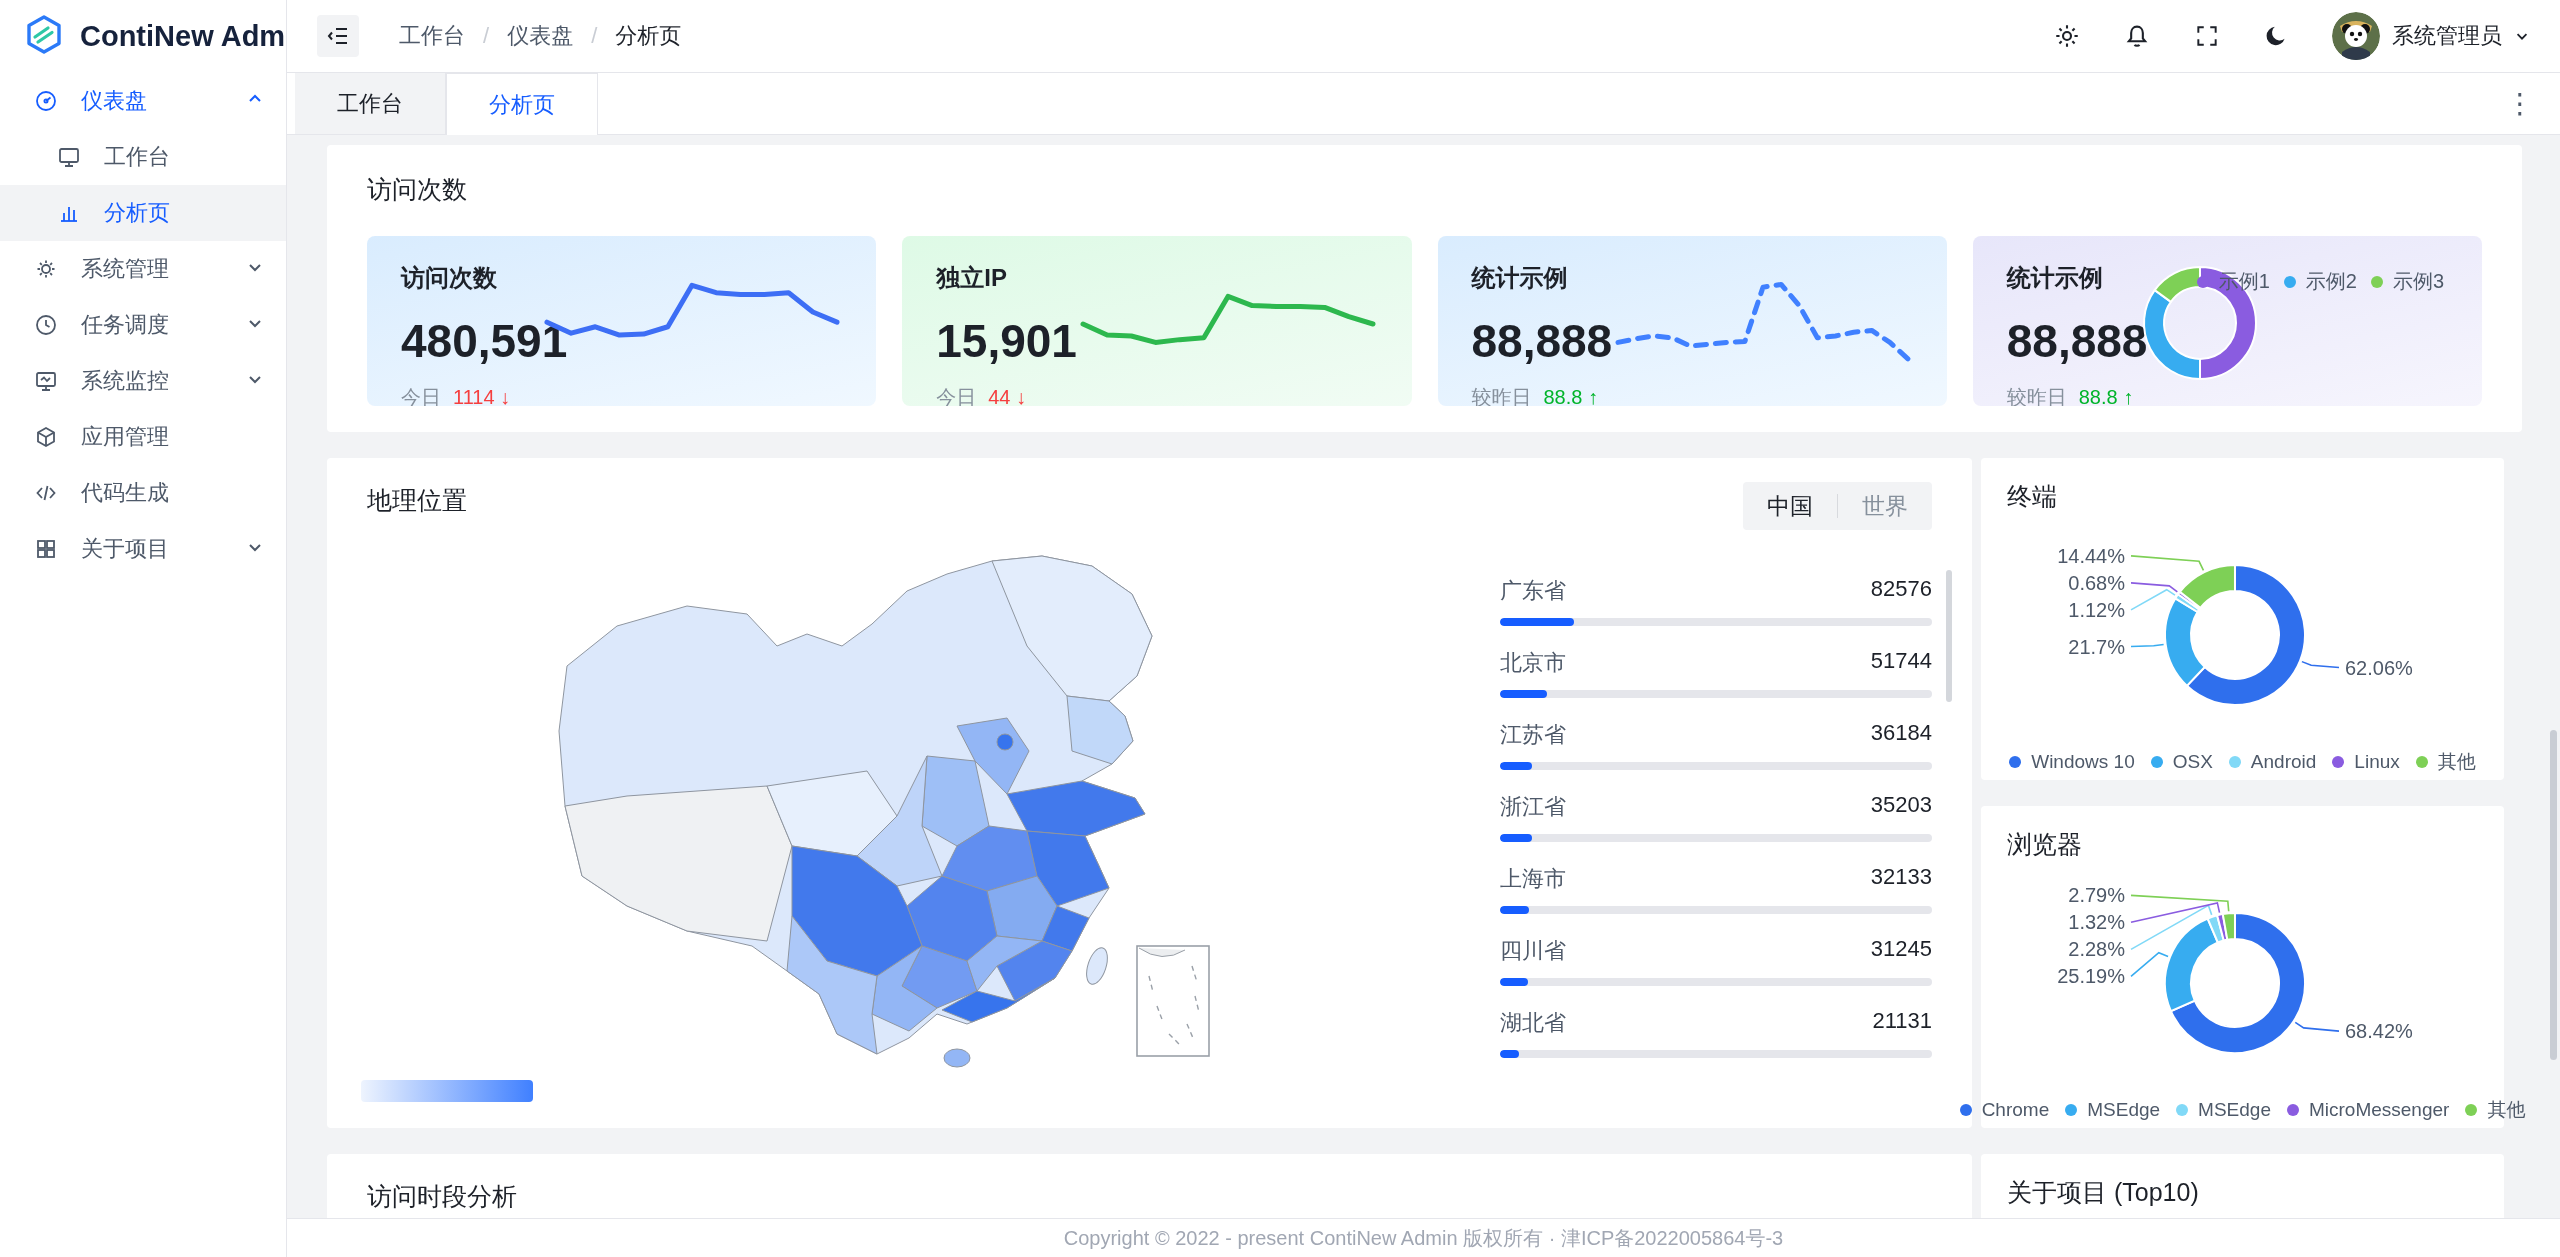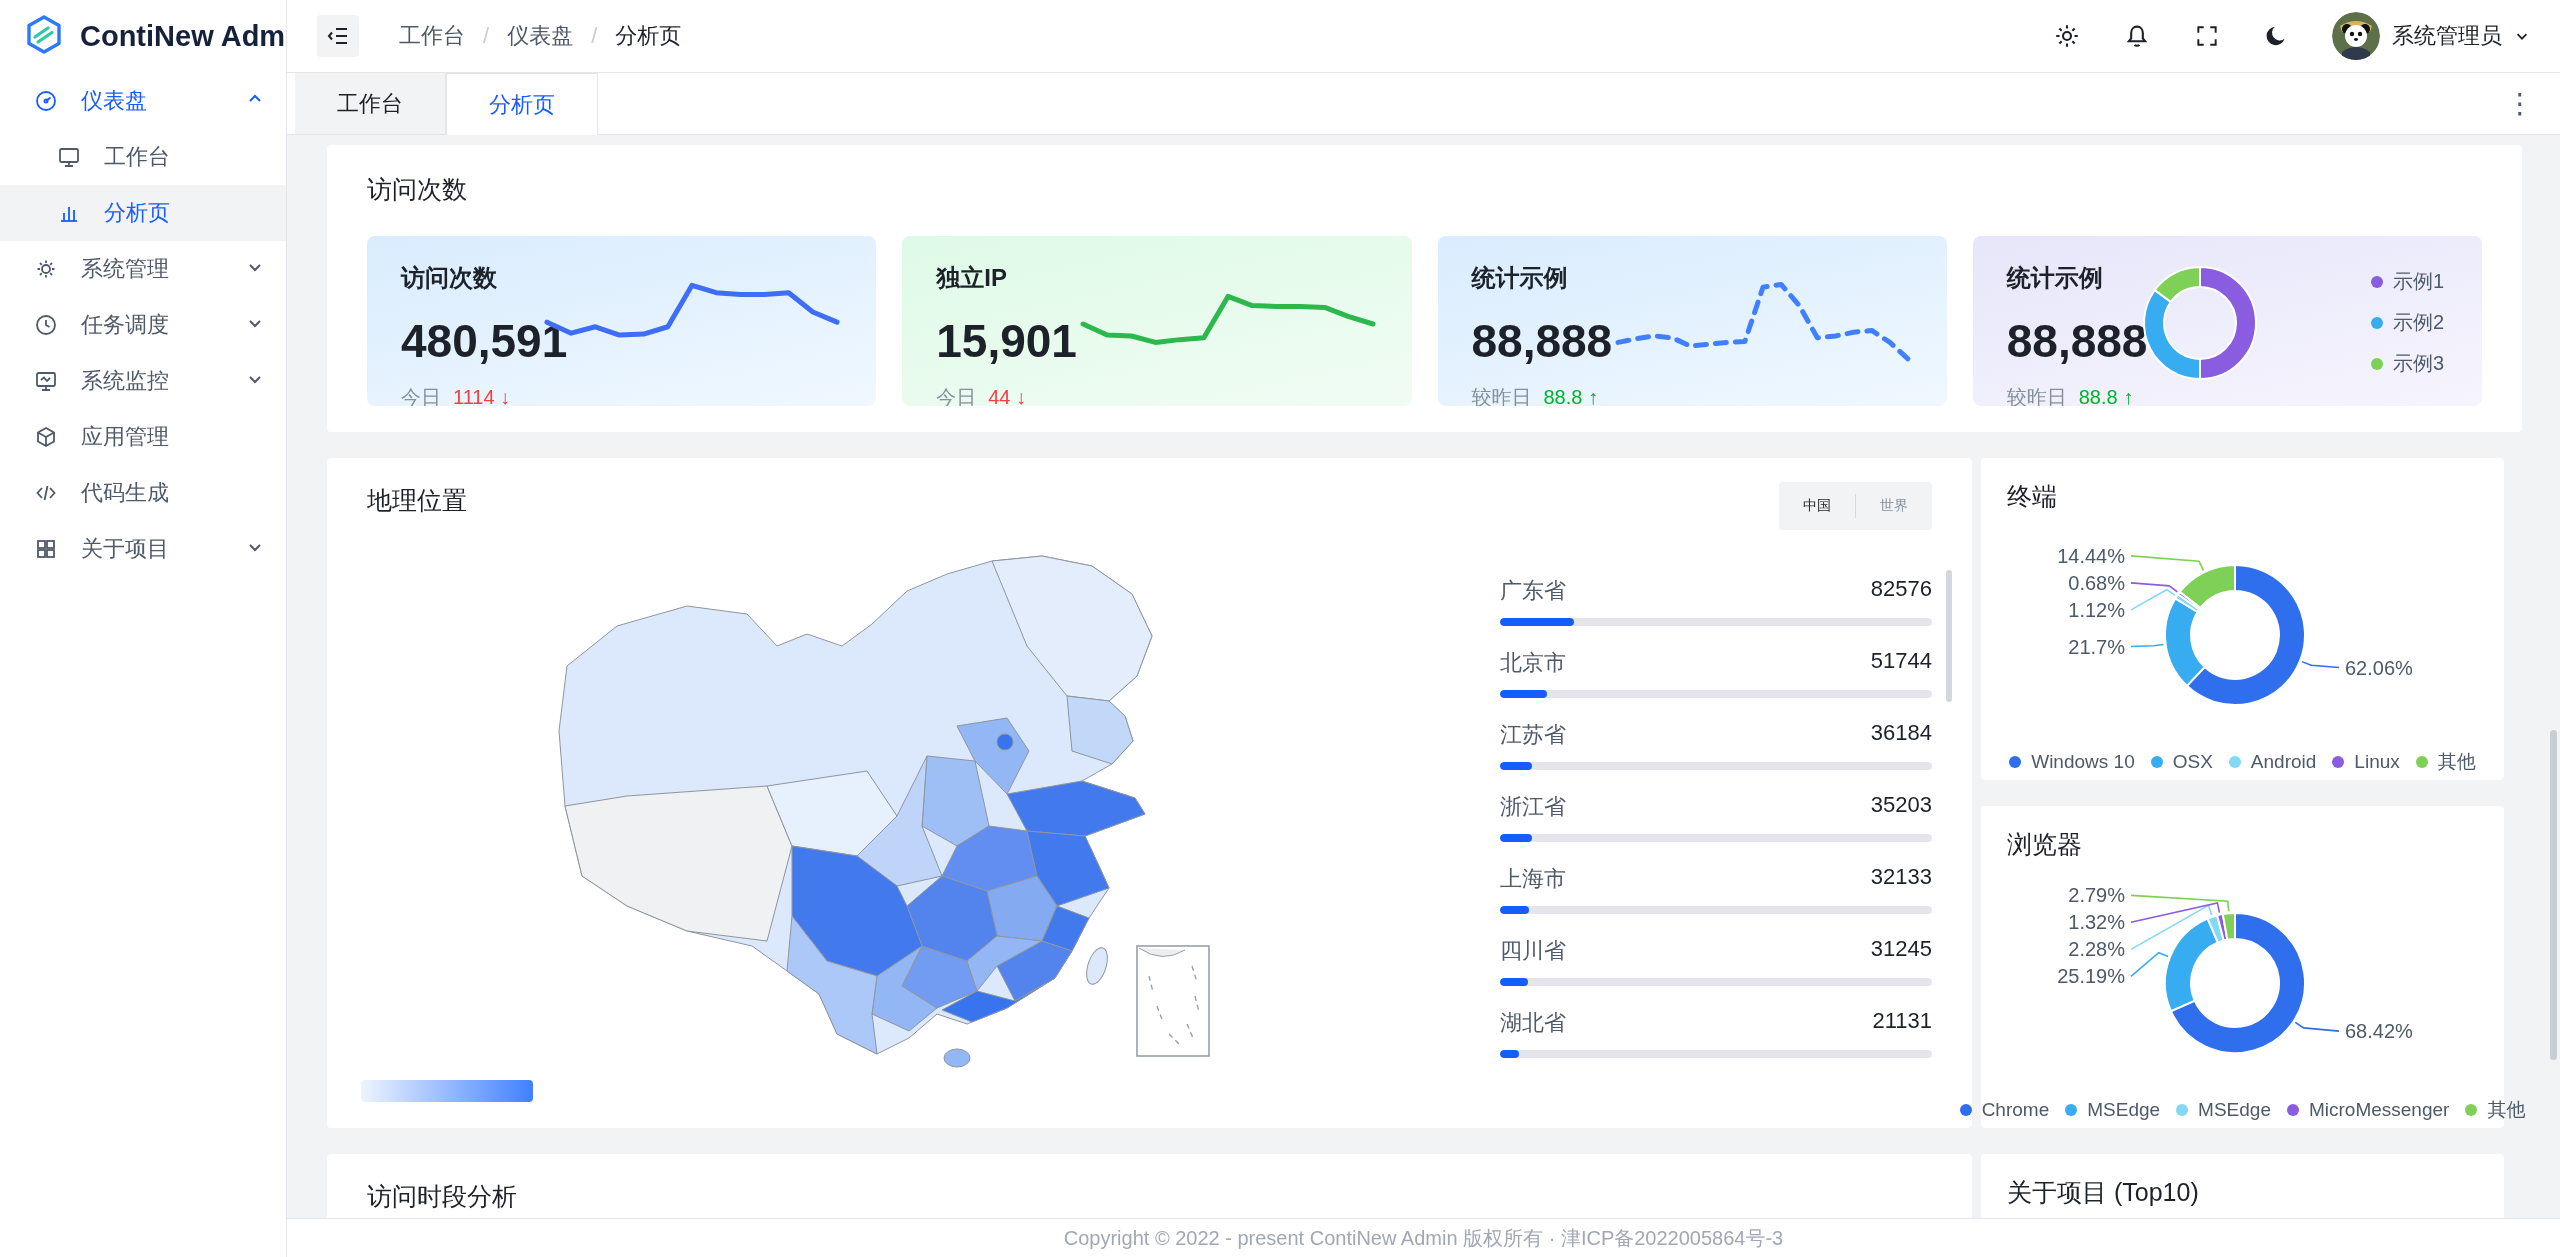--- a/index.html
+++ b/index.html
@@ -57,28 +57,28 @@
 .g-green  { background:linear-gradient(168deg,#defae6 0%,#f1fcf4 100%); }
 .g-purple { background:linear-gradient(168deg,#e7e6fa 0%,#f6f5fd 100%); }
 .stat-title { font-size:24px; font-weight:600; color:#1d2129; }
 .stat-value { font-size:46px; font-weight:600; color:#1d2129; margin-top:20px; }
 .stat-delta { margin-top:16px; font-size:20px; color:#86909c; display:flex; align-items:center; gap:12px; }
 .delta-val { font-weight:500; }
 .delta-val.down { color:#f53f3f; }
 .delta-val.up { color:#00b42a; }
 .spark { position:absolute; right:34px; top:36px; width:300px; height:104px; }
 .donut-sm { position:absolute; left:162px; top:22px; width:130px; height:130px; }
-.legend-vert { position:absolute; right:38px; top:32px; display:flex; flex-direction:column; gap:14px; font-size:20px; color:#4e5969; }
+.legend-vert { position:absolute; right:38px; top:32px; display:flex; flex-direction:row; gap:14px; font-size:20px; color:#4e5969; }
 .legend-item { display:flex; align-items:center; gap:10px; cursor:pointer; white-space:nowrap; }
 .legend-dot { width:12px; height:12px; border-radius:50%; flex-shrink:0; }
 
 
 .row { display:flex; gap:9px; margin-bottom:26px; }
 .geo-card { width:1645px; height:670px; padding:26px 40px; position:relative; flex-shrink:0; }
-.toggle { position:absolute; right:40px; top:24px; background:#f2f3f5; border-radius:4px; display:flex; align-items:center; height:48px; font-size:14px; }
+.toggle { position:absolute; right:40px; top:24px; background:#f2f3f5; border-radius:4px; display:flex; align-items:center; height:48px; font-size:23px; }
 .toggle .opt { padding:0 24px; cursor:pointer; }
 .toggle .opt.on { color:#1d2129; }
 .toggle .opt.off { color:#86909c; }
 .toggle .tdiv { width:1px; height:24px; background:#d8dade; }
 .map-wrap { position:absolute; left:210px; top:88px; width:700px; height:545px; }
 .map-legend { position:absolute; left:34px; bottom:26px; width:172px; height:22px; border-radius:4px; background:linear-gradient(90deg,#eef4fe,#4080ff); }
 .geo-list { position:absolute; right:40px; top:118px; width:432px; }
 .geo-row { margin-bottom:22px; }
 .geo-line { display:flex; justify-content:space-between; font-size:22px; }
 .geo-name { color:#4e5969; }

